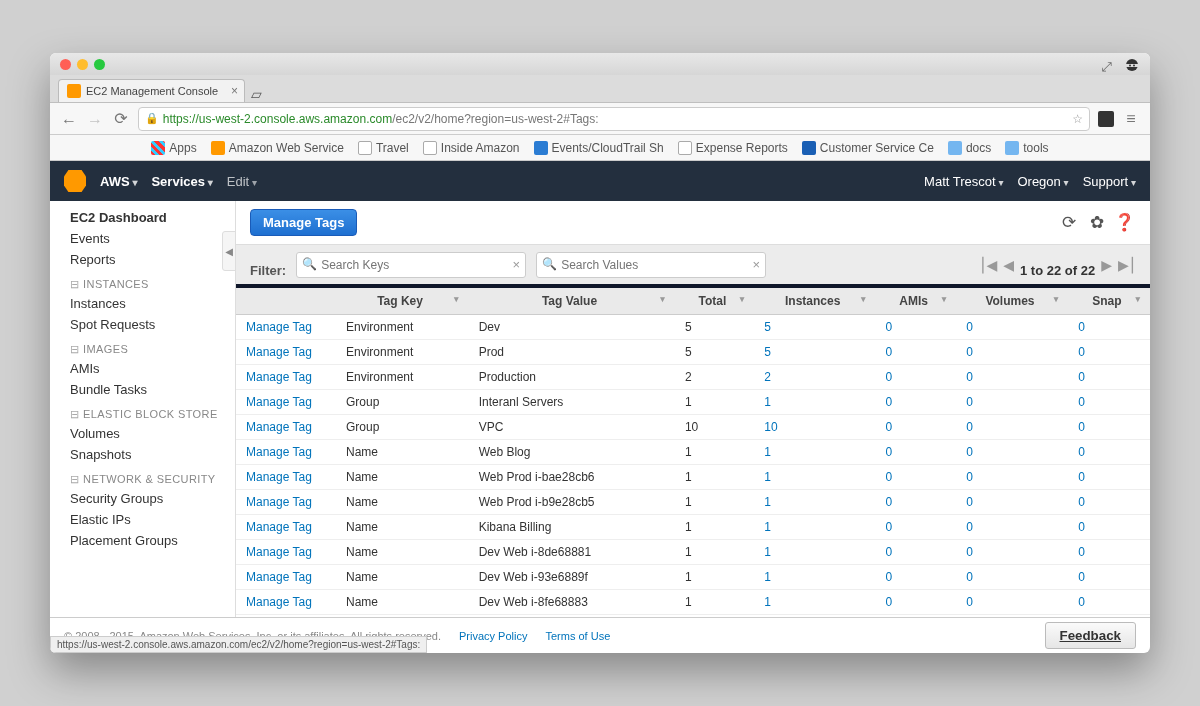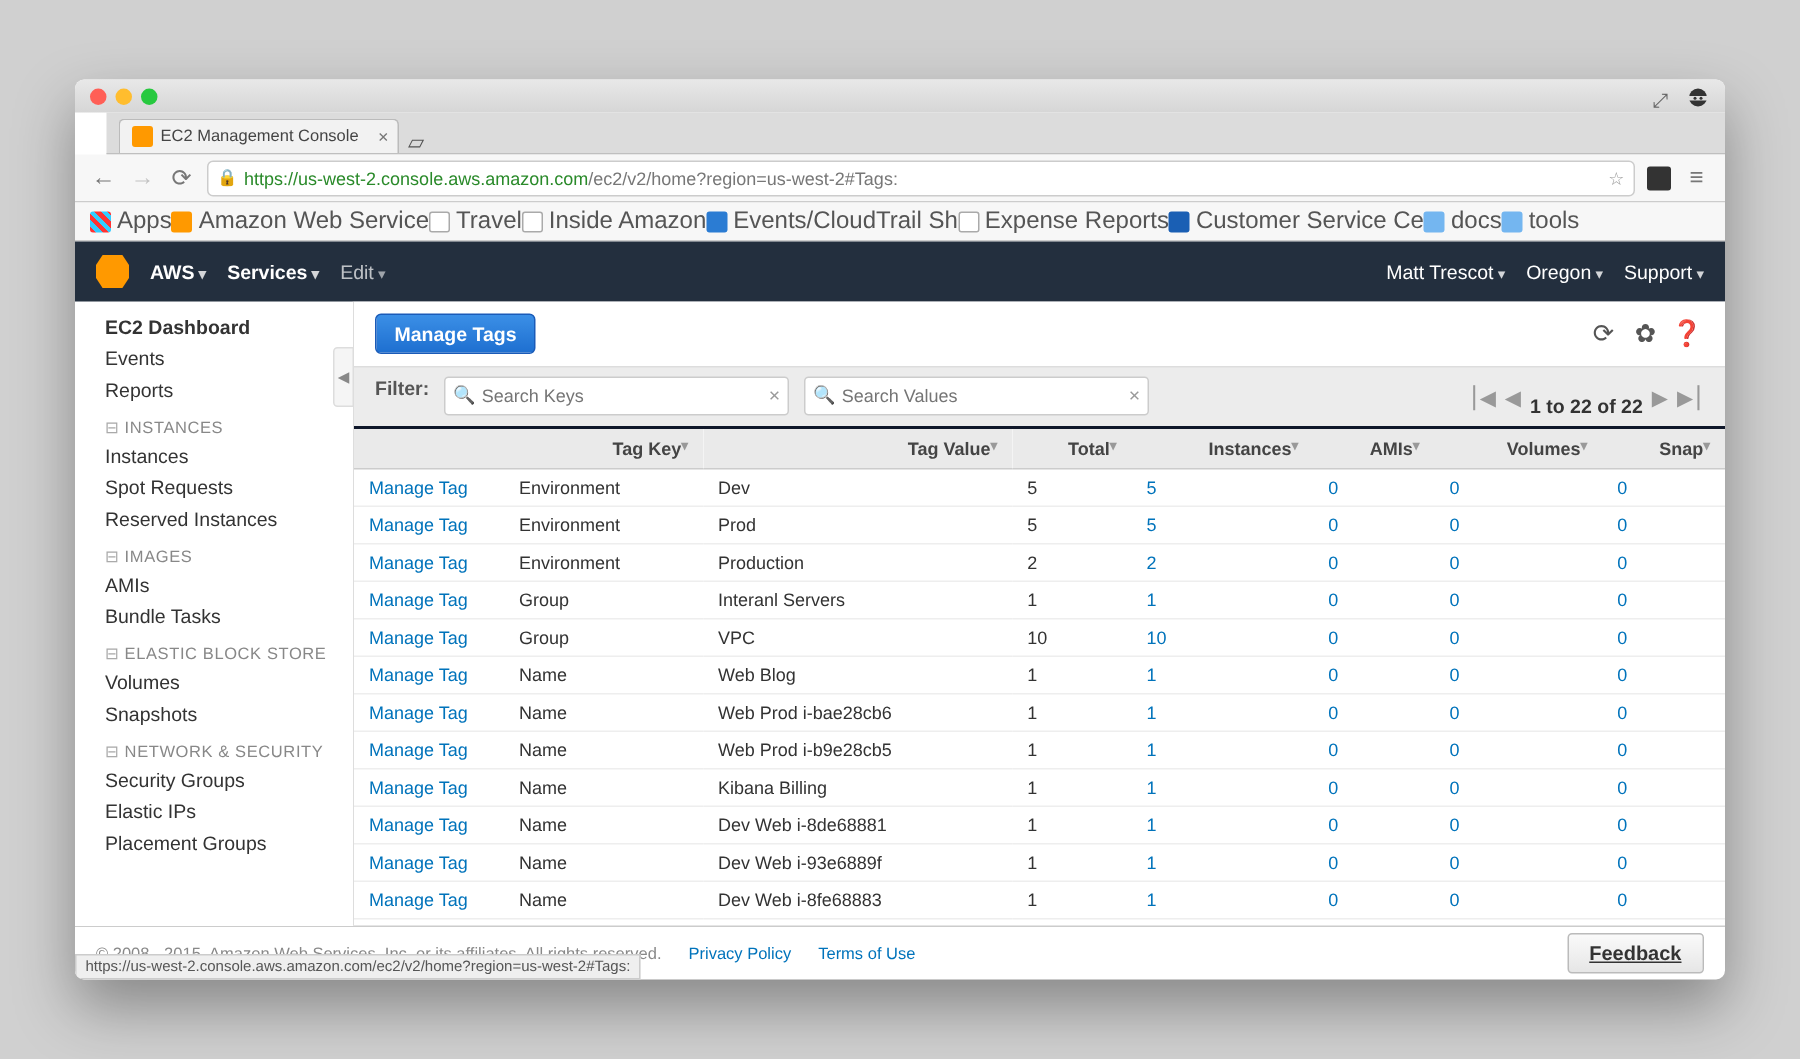--- a/index.html
+++ b/index.html
@@ -3,41 +3,41 @@
 <meta charset="utf-8">
 <style>
 * { box-sizing: border-box; margin: 0; padding: 0; }
 body { font-family: "Helvetica Neue", Arial, sans-serif; font-size: 13px; background: #d0d0d0; display: flex; align-items: center; justify-content: center; height: 706px; }
 .wrap { width: 1100px; height: 600px; background: #fff; border-radius: 6px; box-shadow: 0 18px 40px rgba(0,0,0,0.35); overflow: hidden; display: flex; flex-direction: column; position: relative; }
 
 
 .mac-titlebar { height: 22px; background: linear-gradient(#e8e8e8,#d6d6d6); display: flex; align-items: center; padding: 0 10px; gap:6px;}
 .tl { width:11px; height:11px; border-radius:50%; }
 .tl.r{background:#ff5f56;} .tl.y{background:#ffbd2e;} .tl.g{background:#27c93f;}
-.tabstrip { height:28px; background:#dcdcdc; display:flex; align-items:flex-end; padding:0 8px; border-bottom:1px solid #bfbfbf;margin-left:21px;}
+.tabstrip { height:28px; background:#dcdcdc; display:flex; align-items:flex-end; padding:0 8px; border-bottom:1px solid #bfbfbf;}
 .tab { background:#f2f2f2; border:1px solid #bbb; border-bottom:none; border-radius:4px 4px 0 0; padding:4px 26px 4px 8px; font-size:11px; color:#444; position:relative; display:flex; align-items:center; gap:5px;}
 .tab .favicon{width:14px;height:14px;background:#f90;border-radius:2px;display:inline-block;}
 .tab .close{position:absolute; right:6px; font-size:12px; color:#777;}
 .newtab{ margin-left:6px; color:#555; font-size:14px;}
 .mac-right{ position:absolute; right:8px; top:4px; display:flex; gap:10px; align-items:center;}
 .mac-right .expand{font-size:13px;color:#666;}
 .ninja{width:20px;height:20px;}
 
 
 .urlbar{ height:32px; display:flex; align-items:center; gap:8px; padding:0 10px; border-bottom:1px solid #ccc; background:#f7f7f7;}
 .nav-ico{ width:18px; text-align:center; color:#777; font-size:16px; cursor:pointer;}
 .urlfield{ flex:1; height:24px; border:1px solid #ccc; border-radius:4px; display:flex; align-items:center; padding:0 6px; font-size:12px; background:#fff;}
 .lock{color:#3a9c3a; font-size:11px; margin-right:4px;}
 .url-host{color:#2a8a2a;}
 .url-path{color:#777;}
 .star{color:#999; margin-left:auto;}
 .grid-ico{width:16px;height:16px;display:inline-block;background:#333;}
 
 
-.bookmarks{ height:26px; display:flex; align-items:center; padding:0 10px; font-size:16px; color:#555; border-bottom:1px solid #ccc; background:#f7f7f7;}
+.bookmarks{ height:26px; display:flex; align-items:center; gap:14px; padding:0 10px; font-size:12px; color:#555; border-bottom:1px solid #ccc; background:#f7f7f7;justify-content:center;}
 .bookmarks .bm{ display:flex; align-items:center; gap:4px; cursor:pointer;}
 .bm-ico{width:14px;height:14px;border-radius:2px;}
 .bm-ico.apps{background:repeating-linear-gradient(45deg,#f33,#f33 3px,#3cf 3px,#3cf 6px);}
 .bm-ico.aws{background:#f90;}
 .bm-ico.doc{background:#fff;border:1px solid #aaa;}
 .bm-ico.word{background:#2b7cd3;}
 .bm-ico.star{background:#1a5fb4;}
 .bm-ico.folder{background:#74b6f0;}
 
 
@@ -55,33 +55,33 @@
 .sb-item.active{ color:#111; font-weight:bold; border-left:3px solid #f90; padding-left:17px;}
 .sb-group{ padding:8px 10px 2px 20px; color:#888; font-size:11px; letter-spacing:.4px;}
 .sb-group::before{content:"⊟ "; color:#aaa;}
 .sb-collapse{ position:absolute; right:-1px; top:30px; width:14px; height:40px; border:1px solid #ddd; border-radius:3px 0 0 3px; background:#f5f5f5; display:flex; align-items:center; justify-content:center; font-size:10px; color:#888; cursor:pointer;}
 
 .content{ flex:1; display:flex; flex-direction:column; overflow:hidden; background:#fff;}
 .toolbar{ padding:8px 14px; display:flex; align-items:center;}
 .btn-primary{ background:#0d6efd; background:linear-gradient(#3b8fe6,#1e6fd0); color:#fff; font-weight:bold; border:1px solid #1a5bb8; border-radius:4px; padding:5px 12px; font-size:13px; cursor:pointer;}
 .tool-ico{ width:22px; height:22px; color:#555; font-size:17px; display:flex; align-items:center; justify-content:center; cursor:pointer; margin-left:6px;}
 
-.filterbar{ background:#ececec; border-top:1px solid #ddd; border-bottom:2px solid #0f172a; padding:6px 14px; display:flex; align-items:flex-start; gap:10px;}
+.filterbar{ background:#ececec; border-top:1px solid #ddd; border-bottom:4px solid #0f172a; padding:6px 14px; display:flex; align-items:flex-end; gap:10px;}
 .filterbar .lbl{ font-weight:bold; color:#555;}
 .search{ position:relative; }
 .search input{ height:26px; border:1px solid #ccc; border-radius:3px; padding:0 26px 0 24px; font-size:12px; color:#555; background:#fff;}
 .search .mag{ position:absolute; left:6px; top:5px; color:#999; font-size:12px;}
 .search .clr{ position:absolute; right:6px; top:5px; color:#999; font-size:13px; cursor:pointer;}
 .pager{ margin-left:auto; display:flex; align-items:center; gap:6px; color:#999;}
 .pager .pg-ico{ font-size:14px; cursor:pointer;}
 .pager .count{ color:#333; font-weight:600;margin-top:12px;}
 
 .tablewrap{ flex:1; overflow:auto;}
 table{ width:100%; border-collapse:collapse; font-size:12px;}
-thead th{ background:#eaeaea; border-bottom:1px solid #ccc; text-align:right; padding:6px 10px; color:#444; font-weight:bold; position:sticky; top:0;}
+thead th{ background:#eaeaea; border-bottom:1px solid #ccc; text-align:center; padding:6px 10px; color:#444; font-weight:bold; position:sticky; top:0;}
 thead th .sort{ float:right; color:#999; font-size:9px;}
 tbody td{ padding:5px 10px; border-bottom:1px solid #eee; color:#333;}
 tbody td.link{ color:#0073bb; cursor:pointer;}
 tbody td.num-link{ color:#0073bb; cursor:pointer;}
 
 
 .footer{ height:36px; border-top:1px solid #ccc; display:flex; align-items:center; padding:0 14px; font-size:11px; color:#888; gap:18px;}
 .footer a{ color:#0073bb; cursor:pointer;}
 .feedback-btn{ margin-left:auto; border:1px solid #bbb; border-radius:3px; background:linear-gradient(#fafafa,#e6e6e6); padding:5px 14px; font-weight:bold; color:#333; cursor:pointer;text-decoration:underline;}
 .statusbar{ position:absolute; left:0; bottom:0; background:#efefef; border:1px solid #ccc; font-size:10px; color:#555; padding:2px 6px;}
@@ -180,21 +180,20 @@
 
   <div class="main">
     <div class="sidebar" id="sidebar">
       <div class="sb-collapse">◀</div>
     <div class="sb-item bold">EC2 Dashboard</div>
         <div class="sb-item">Events</div>
         <div class="sb-item">Reports</div>
         <div class="sb-group">INSTANCES</div>
         <div class="sb-item">Instances</div>
         <div class="sb-item">Spot Requests</div>
-        <div class="sb-item">Reserved Instances</div>
         <div class="sb-group">IMAGES</div>
         <div class="sb-item">AMIs</div>
         <div class="sb-item">Bundle Tasks</div>
         <div class="sb-group">ELASTIC BLOCK STORE</div>
         <div class="sb-item">Volumes</div>
         <div class="sb-item">Snapshots</div>
         <div class="sb-group">NETWORK &amp; SECURITY</div>
         <div class="sb-item">Security Groups</div>
         <div class="sb-item">Elastic IPs</div>
         <div class="sb-item">Placement Groups</div>

